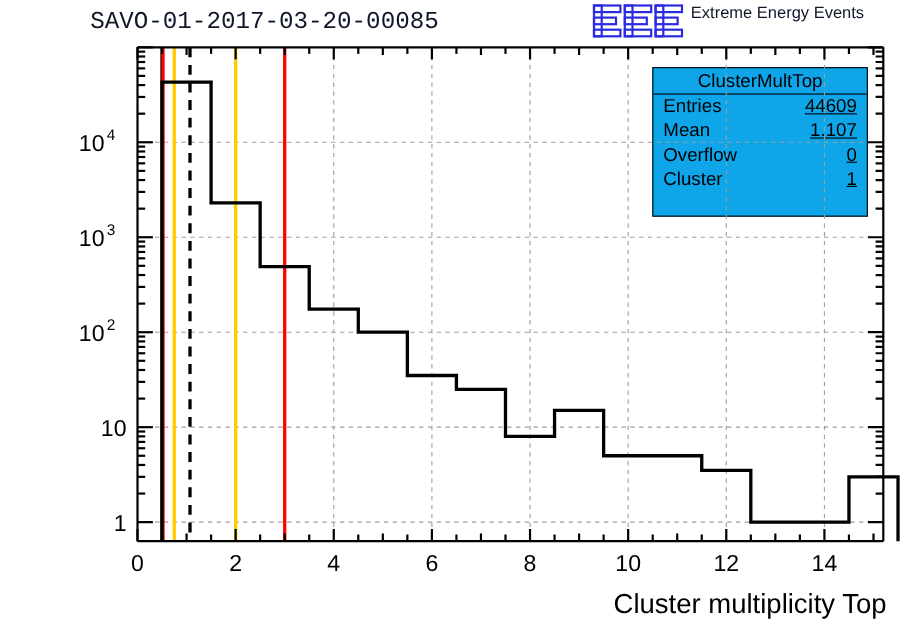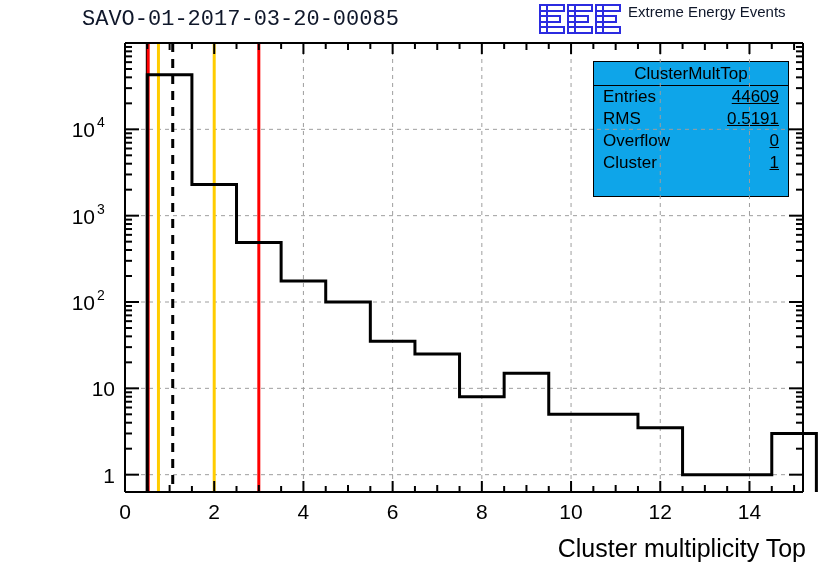--- a/index.html
+++ b/index.html
@@ -82,22 +82,22 @@
     </div>
   </div>
 
   <div class="stats-box">
     <div class="stats-title">ClusterMultTop</div>
     <div class="stats-row">
       <span class="k">Entries</span>
       <span class="v">44609</span>
     </div>
     <div class="stats-row">
-      <span class="k">RMS</span>
-      <span class="v">0.5191</span>
+      <span class="k">Mean</span>
+      <span class="v">1.107</span>
     </div>
     <div class="stats-row">
       <span class="k">Overflow</span>
       <span class="v">0</span>
     </div>
     <div class="stats-row">
       <span class="k">Cluster</span>
       <span class="v">1</span>
     </div>
   </div>

